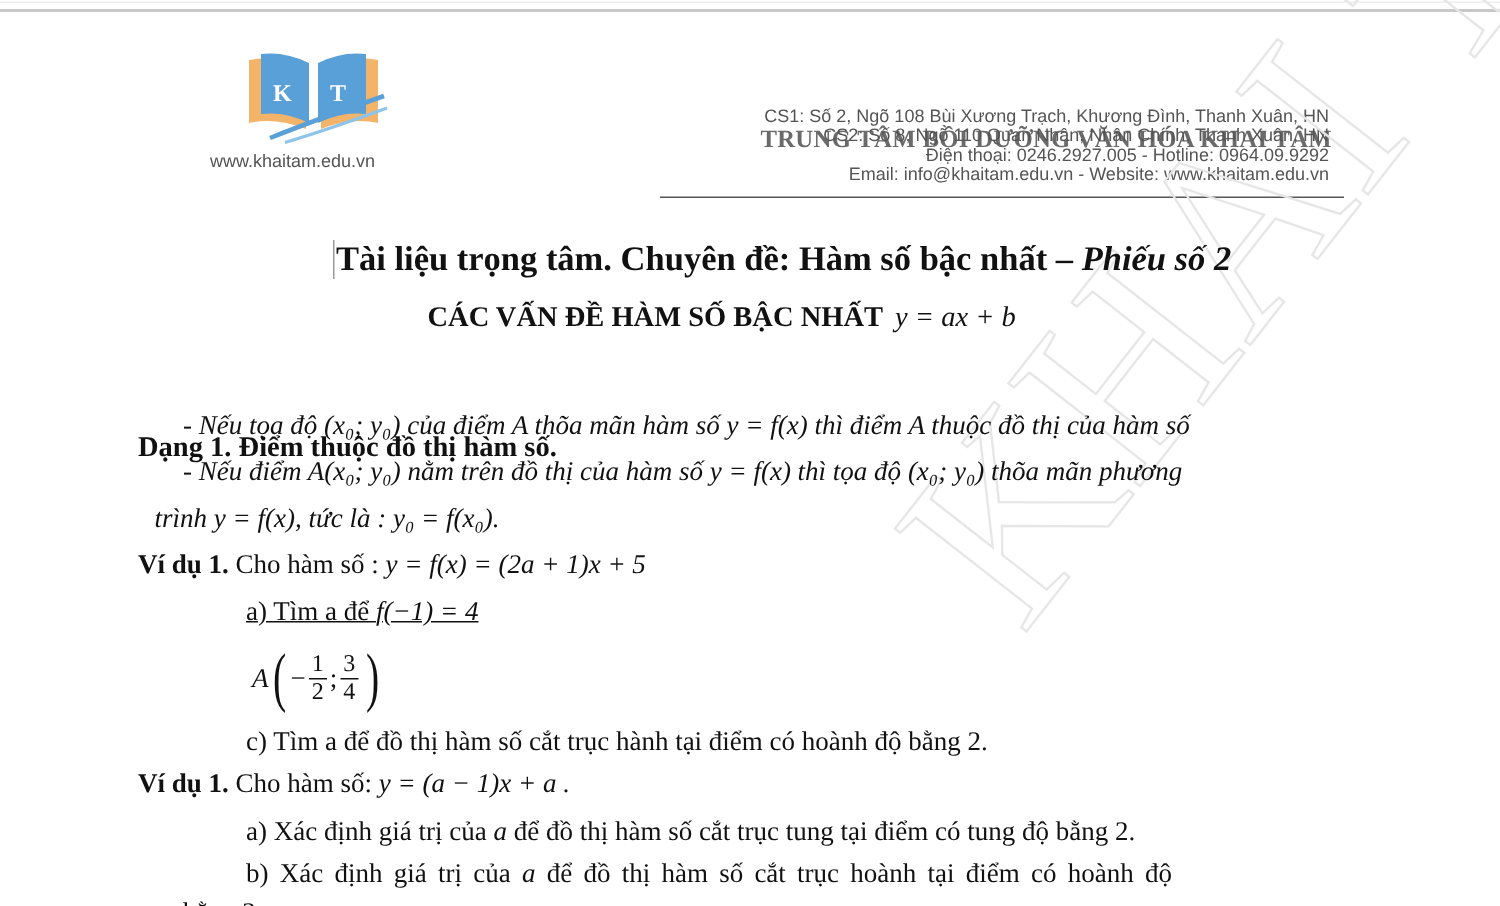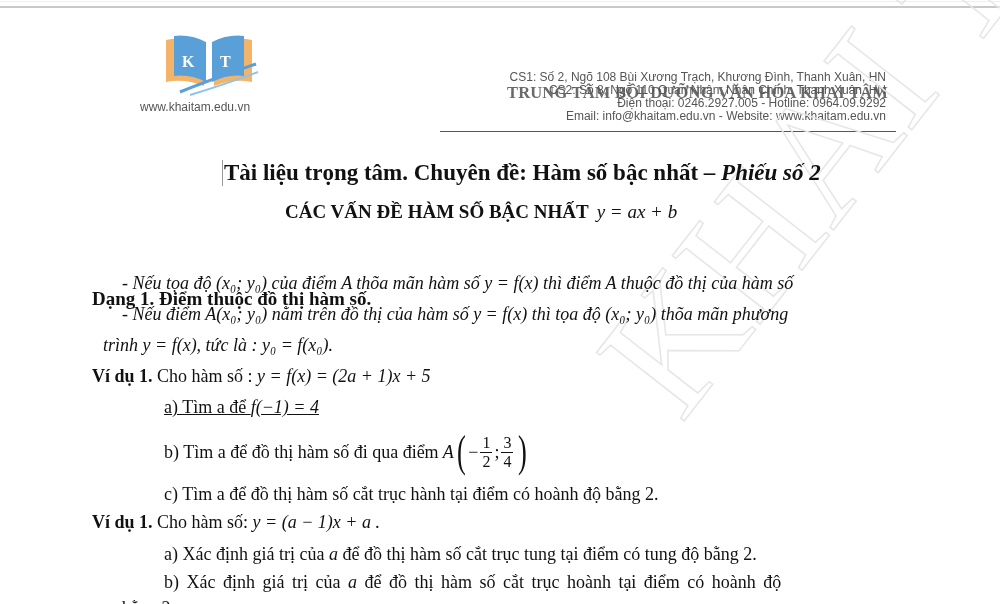--- a/index.html
+++ b/index.html
@@ -87,21 +87,20 @@
 
 <div class="line" style="left:92px; top:366px;">
   <span class="b">Ví dụ 1.</span><span> Cho hàm số : </span><span class="math">y = f(x) = (2a + 1)x + 5</span>
 </div>
 
 <div class="line" style="left:164px; top:397px;text-decoration:underline;">
   <span>a) Tìm a để </span><span class="math">f(−1) = 4</span>
 </div>
 
 <div class="line" style="left:164px; top:426px; height:52px; display:flex; align-items:center;">
-  <span>b) Tìm a để đồ thị hàm số đi qua điểm </span>
   <span class="math" style="margin-left:4px;">A</span>
   <span class="big-paren">(</span>
   <span>−</span>
   <span class="frac">
       <span class="num">1</span>
       <span>2</span>
     </span>
   <span>;</span>
   <span class="frac">
       <span class="num">3</span>

